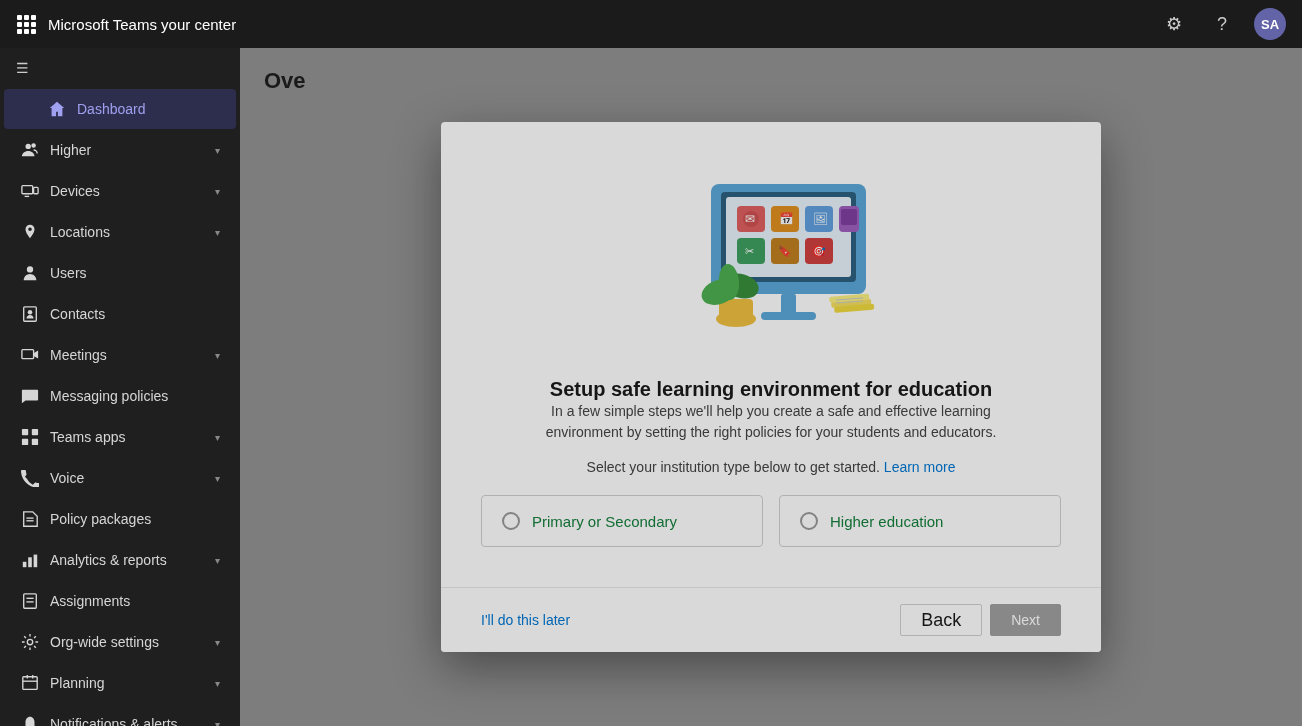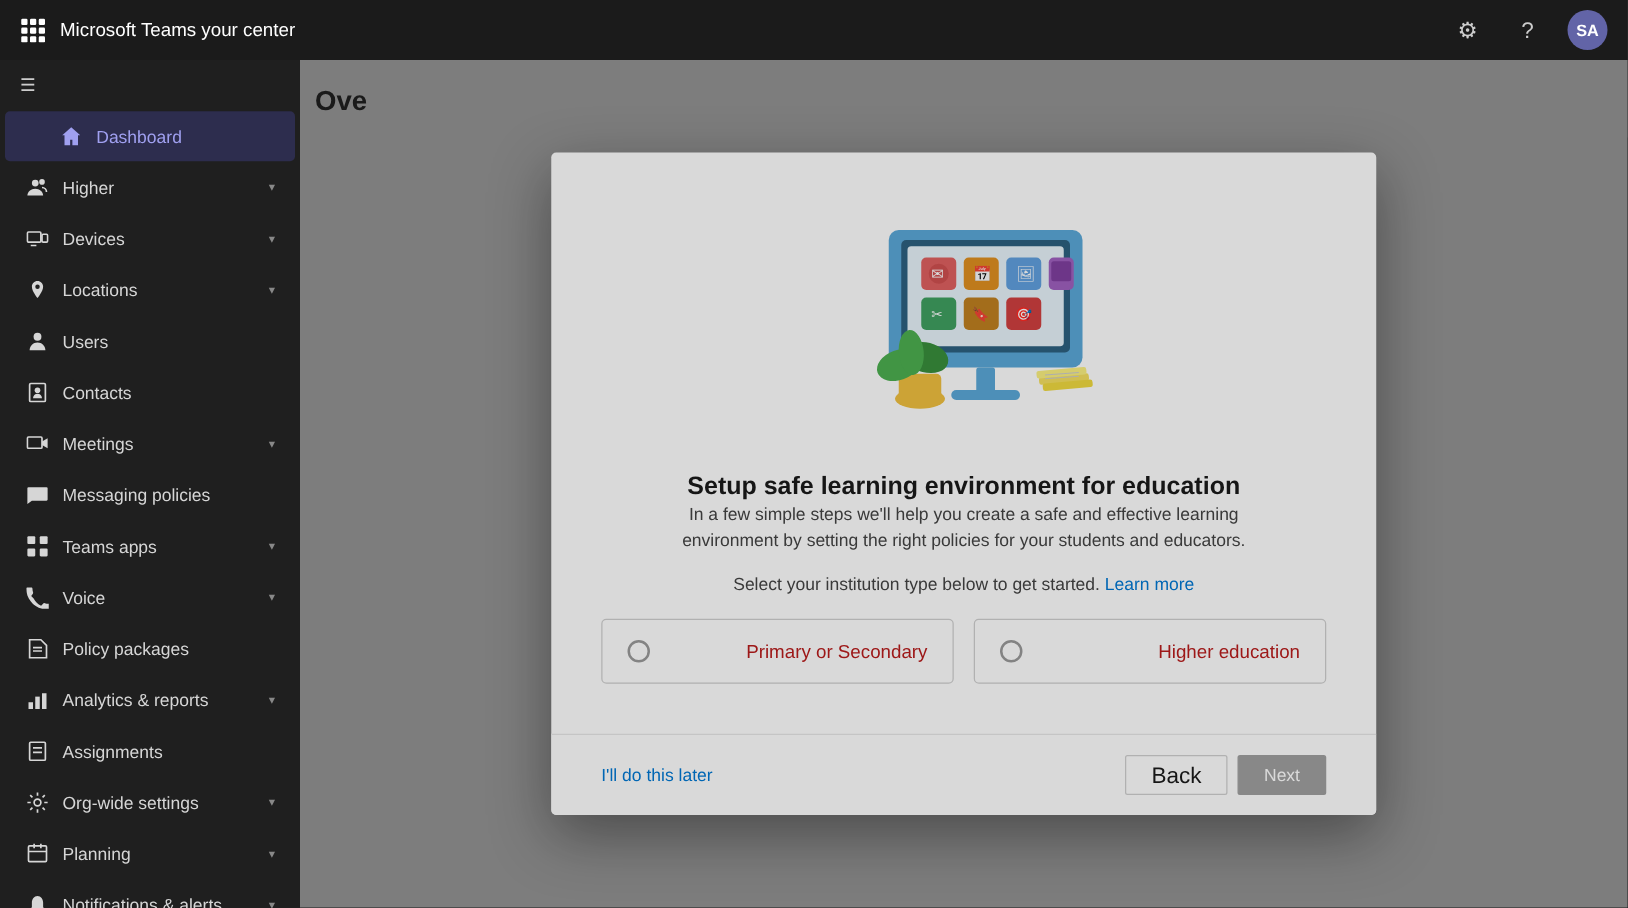--- a/index.html
+++ b/index.html
@@ -54,21 +54,21 @@
     .sidebar-item-chevron { font-size: 10px; color: #888; }
 
     
     .content-area {
       flex: 1;
       background: #f5f5f5;
       overflow: hidden;
       position: relative;
       filter: brightness(0.85);
     }
-    .content-header { padding: 20px 12px 16px; background: #f5f5f5; }
+    .content-header { padding: 20px 24px 16px; background: #f5f5f5; }
     .content-header h1 { font-size: 22px; font-weight: 600; color: #333; }
 
     
     .modal-backdrop {
       position: absolute;
       top: 0; left: 0; right: 0; bottom: 0;
       background: rgba(0,0,0,0.4);
       display: flex;
       align-items: center;
       justify-content: center;
@@ -133,24 +133,23 @@
       flex: 1;
       border: 1px solid #d0d0d0;
       border-radius: 4px;
       padding: 16px 20px;
       display: flex;
       align-items: center;
       gap: 12px;
       cursor: pointer;
       font-size: 15px;
       font-weight: 500;
-      color: #b91c1c;
+      color: #15803d;
       background: #fff;
       transition: border-color 0.15s;
-      justify-content: space-between;
     }
     .radio-circle {
       width: 18px;
       height: 18px;
       border-radius: 50%;
       border: 2px solid #9a9a9a;
       flex-shrink: 0;
       display: flex;
       align-items: center;
       justify-content: center;

